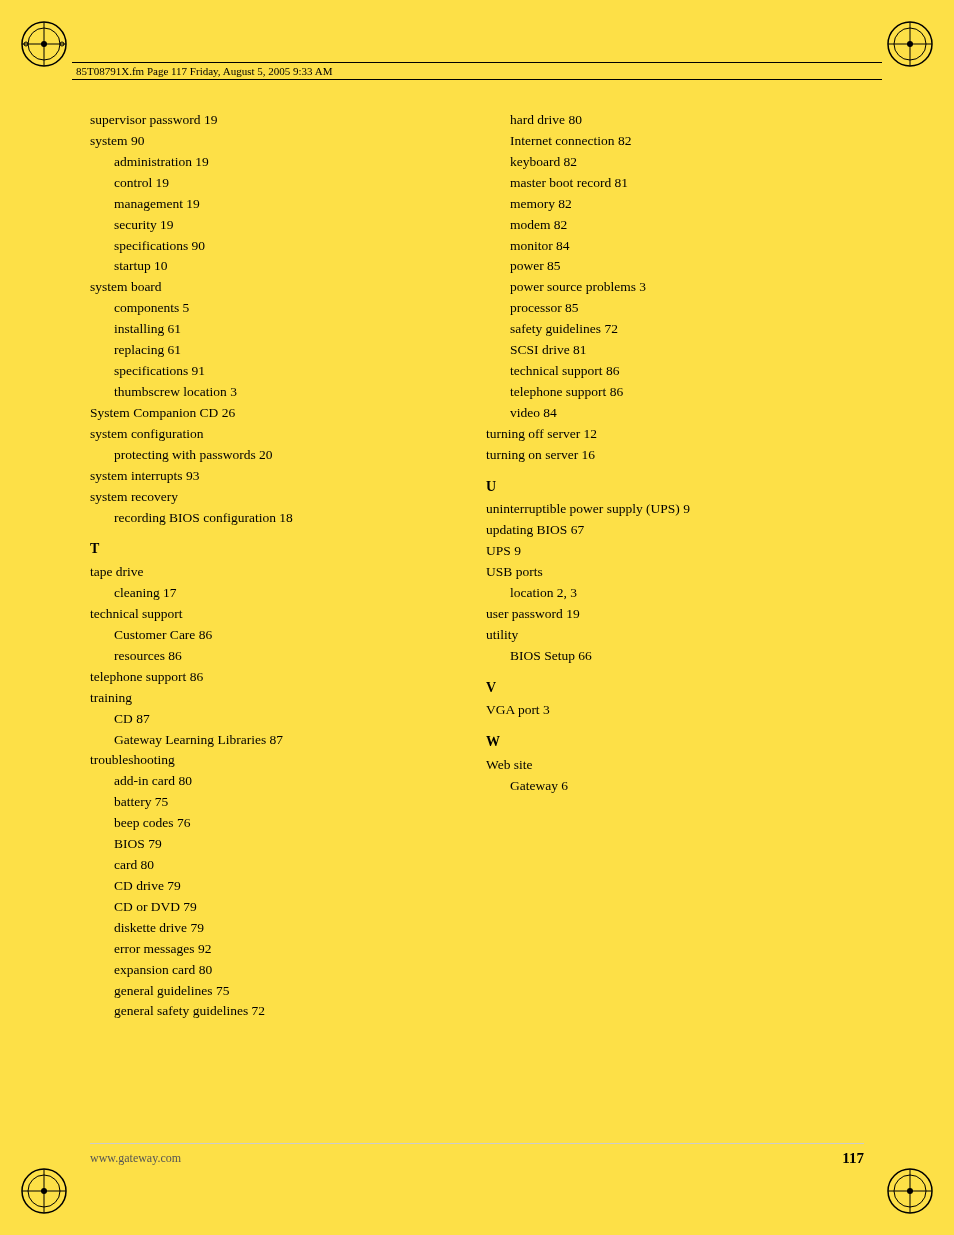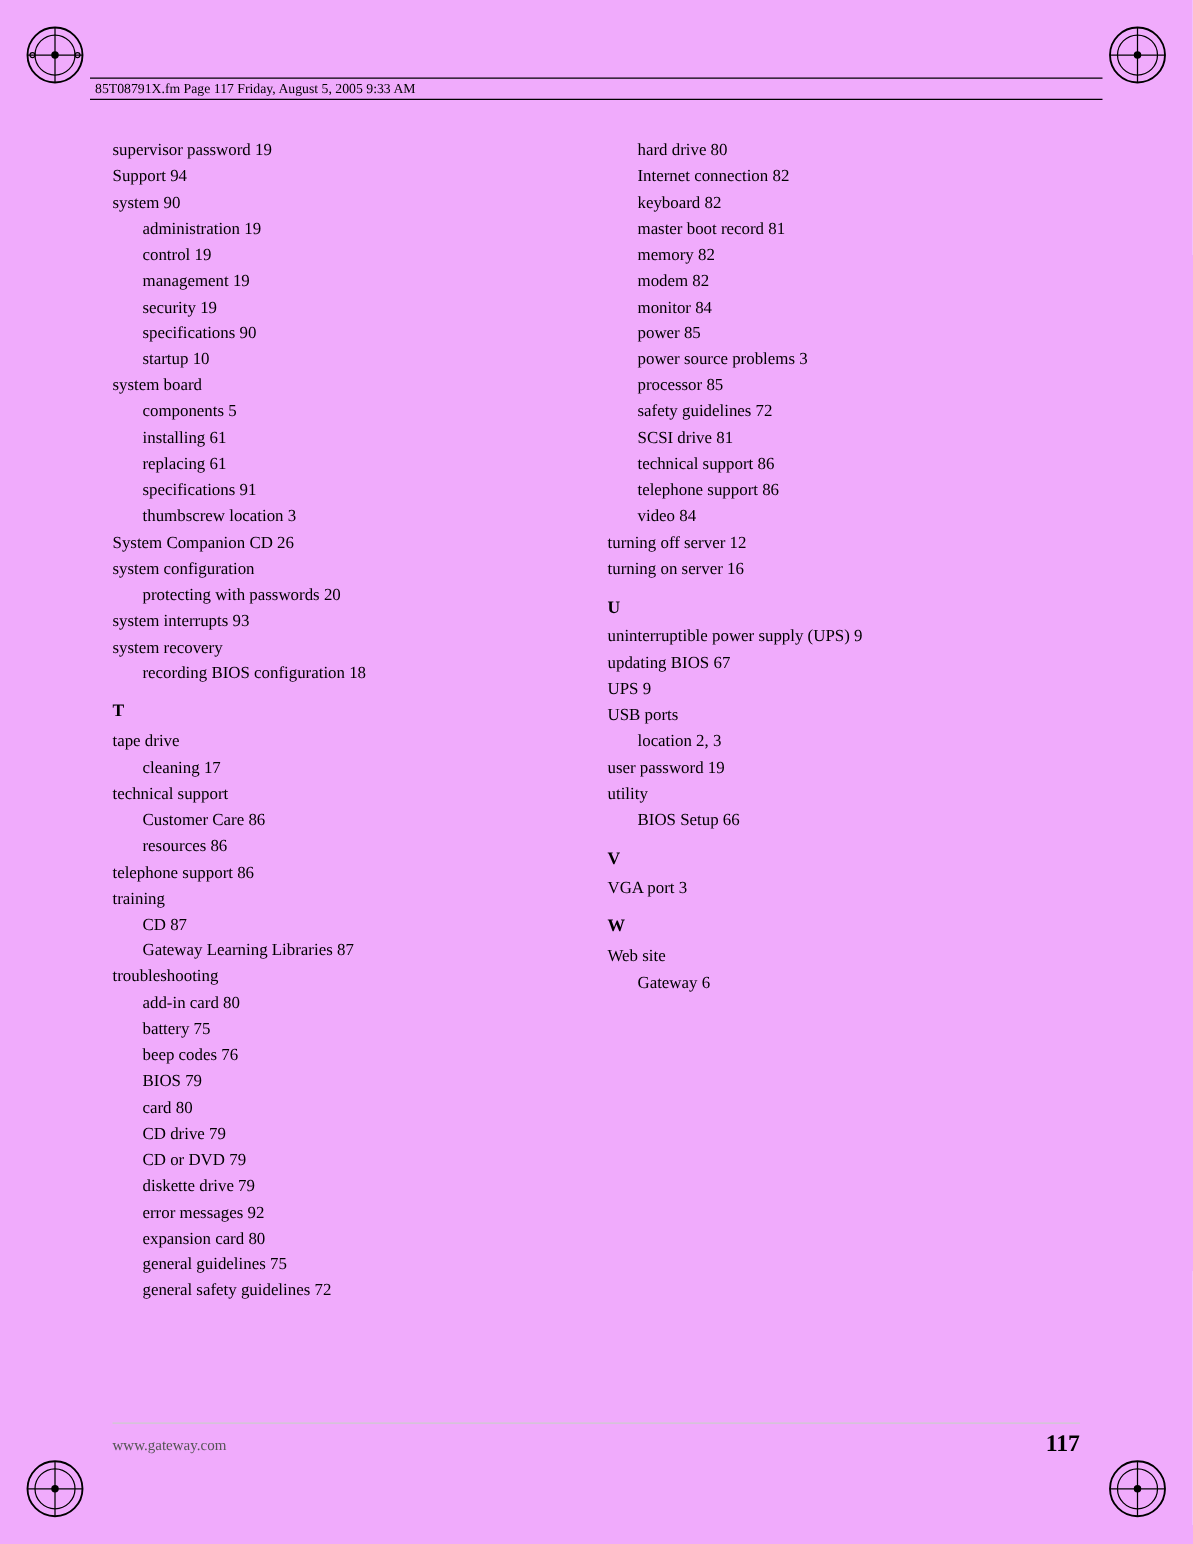--- a/index.html
+++ b/index.html
@@ -12,21 +12,21 @@
       font-size: 13.5px;
       color: #000;
       overflow: hidden;
       position: relative;
     }
 
     .page {
       width: 954px;
       height: 1235px;
       position: relative;
-      background: #f0abfc;
+      background: #fde047;
     }
 
     
     .corner {
       position: absolute;
       width: 52px;
       height: 52px;
     }
     .corner-tl { top: 18px; left: 18px; }
     .corner-tr { top: 18px; right: 18px; }
@@ -99,21 +99,21 @@
       justify-content: space-between;
       align-items: center;
       border-top: 1px solid #ccc;
       padding-top: 6px;
       font-size: 12px;
       color: #555;
     }
 
     .page-number {
       font-weight: bold;
-      font-size: 19px;
+      font-size: 15px;
       color: #000;
     }
   </style>
 </head>
 <body>
 
 <div class="page">
 
   <div class="corner corner-tl">
     <svg viewBox="0 0 52 52" xmlns="http://www.w3.org/2000/svg">
@@ -157,21 +157,20 @@
     </svg>
   </div>
 
   <div class="header-bar">
     <span>85T08791X.fm  Page 117  Friday, August 5, 2005  9:33 AM</span>
   </div>
 
   <div class="content">
     <div class="left-col" id="left-col">
         <span class="index-entry">supervisor password  19</span>
-        <span class="index-entry">Support  94</span>
         <span class="index-entry">system  90</span>
         <span class="index-entry indent1">administration  19</span>
         <span class="index-entry indent1">control  19</span>
         <span class="index-entry indent1">management  19</span>
         <span class="index-entry indent1">security  19</span>
         <span class="index-entry indent1">specifications  90</span>
         <span class="index-entry indent1">startup  10</span>
         <span class="index-entry">system board</span>
         <span class="index-entry indent1">components  5</span>
         <span class="index-entry indent1">installing  61</span>

